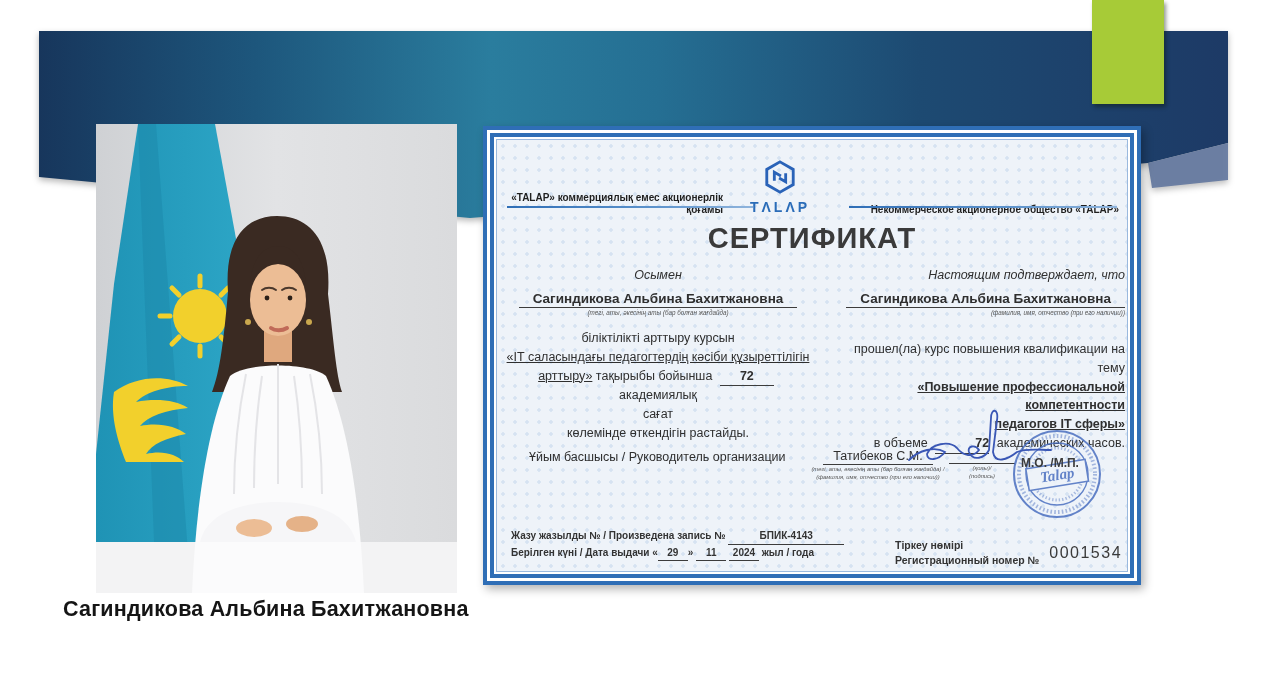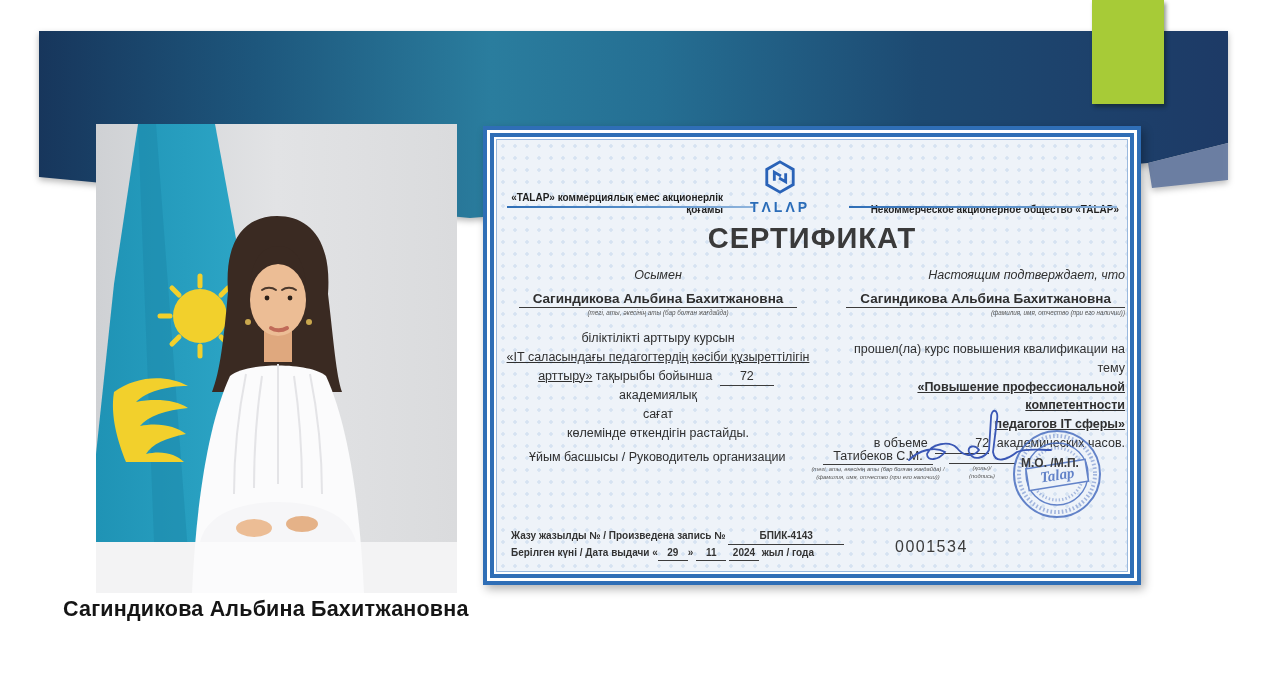--- a/index.html
+++ b/index.html
@@ -39,21 +39,21 @@
   .col{position:absolute;top:128px;text-align:center;}
   .col-left{left:6px;width:310px;}
   .col-right{left:330px;width:298px;text-align:right;}
   .intro{font-size:12.5px;margin-bottom:7px;font-style:italic;}
   .name-line{display:inline-block;font-size:13.5px;font-weight:bold;border-bottom:1.5px solid #3c3c3c;
     padding:0 14px 1px;white-space:nowrap;}
   .name-note{font-size:6.3px;font-style:italic;color:#555;margin-top:1px;}
   .body-text{margin-top:13px;font-size:12.5px;line-height:1.5;}
   .u{text-decoration:underline;}
   .ub{text-decoration:underline;font-weight:bold;}
-  .hours{display:inline-block;min-width:54px;border-bottom:1px solid #3c3c3c;font-weight:normal;margin:0 4px;}
+  .hours{display:inline-block;min-width:54px;border-bottom:1px solid #3c3c3c;font-weight:bold;margin:0 4px;}
   .col-right .body-text{margin-top:24px;}
 
   .sig-row{position:absolute;top:306px;left:0;right:0;height:60px;}
   .sig-label{position:absolute;left:32px;top:4px;font-size:12.5px;font-weight:normal;white-space:nowrap;}
   .sig-head{position:absolute;left:308px;top:0;width:146px;text-align:center;}
   .sig-head-name{display:inline-block;font-size:12.5px;border-bottom:1px solid #3c3c3c;padding:0 10px 1px;white-space:nowrap;}
   .sig-note{font-size:5.8px;font-style:italic;color:#555;line-height:1.35;margin-top:1px;}
   .sig-blank{position:absolute;left:452px;top:0;width:66px;text-align:center;}
   .sig-blank-line{display:block;height:17px;border-bottom:1px solid #3c3c3c;}
   .sig-svg{position:absolute;left:408px;top:-42px;z-index:3;}
@@ -252,20 +252,24 @@
           <div>
             <span>Берілген күні / Дата выдачи</span>
             <span>«</span><span class="date-seg">29</span><span>»</span>
             <span class="date-seg">11</span>
             <span class="date-seg">2024</span>
             <span>жыл / года</span>
           </div>
         </div>
 
         <div class="footer-right">
+          <div class="reg-labels">
+            <span>Тіркеу нөмірі</span><br>
+            <span>Регистрационный номер №</span>
+          </div>
           <div class="reg-num">0001534</div>
         </div>
 
       </div>
     </div>
   </div>
 
   <div class="caption">Сагиндикова Альбина Бахитжановна</div>
 
 </div>

